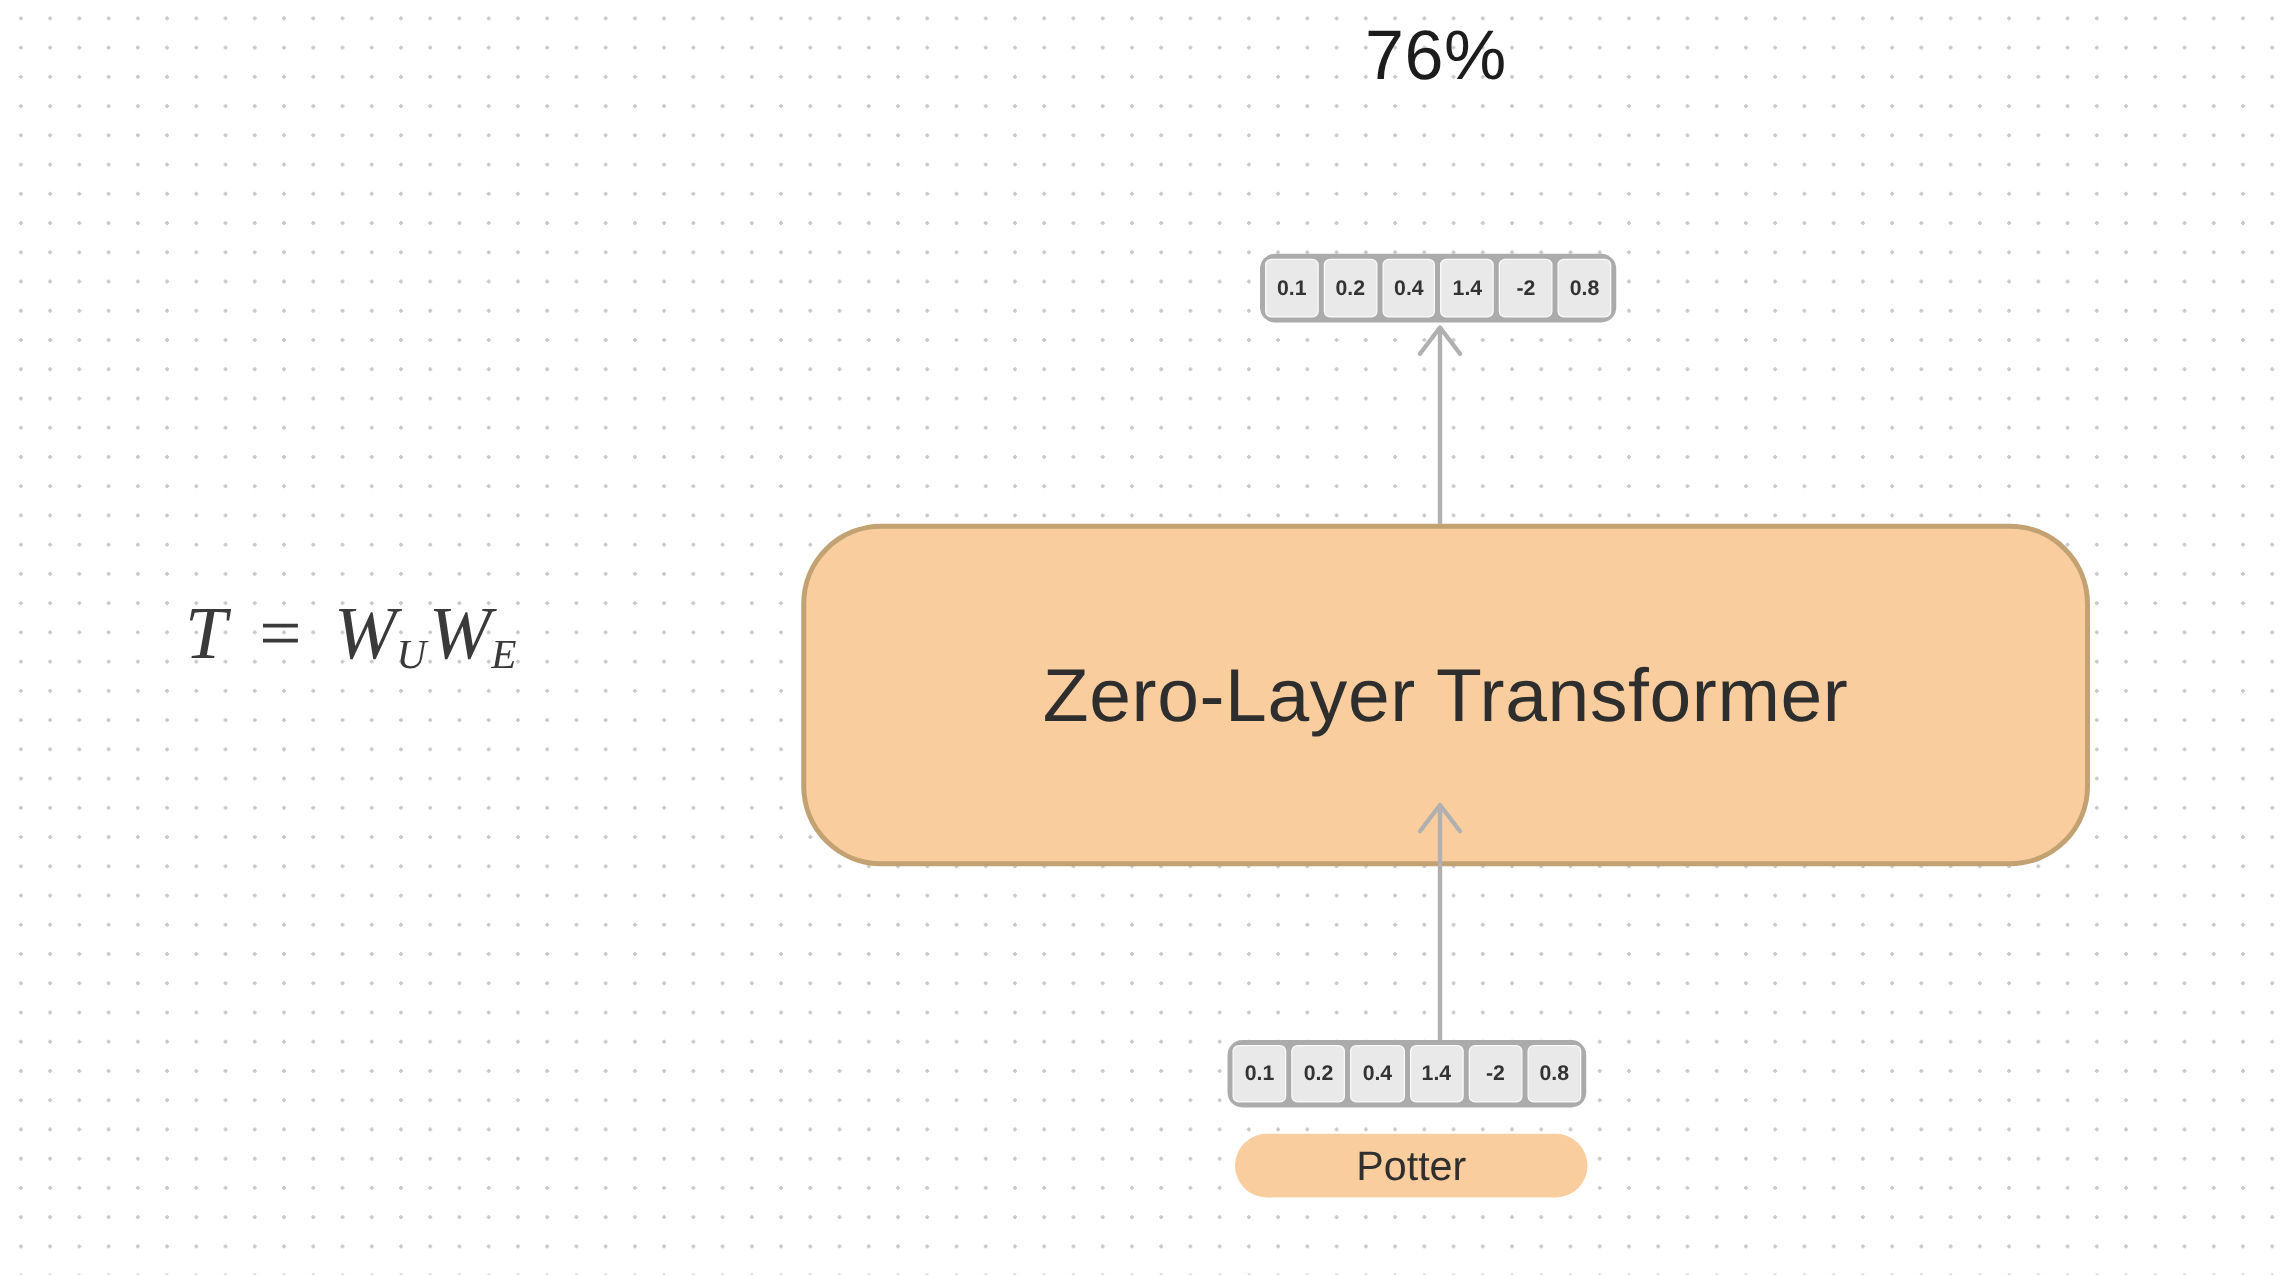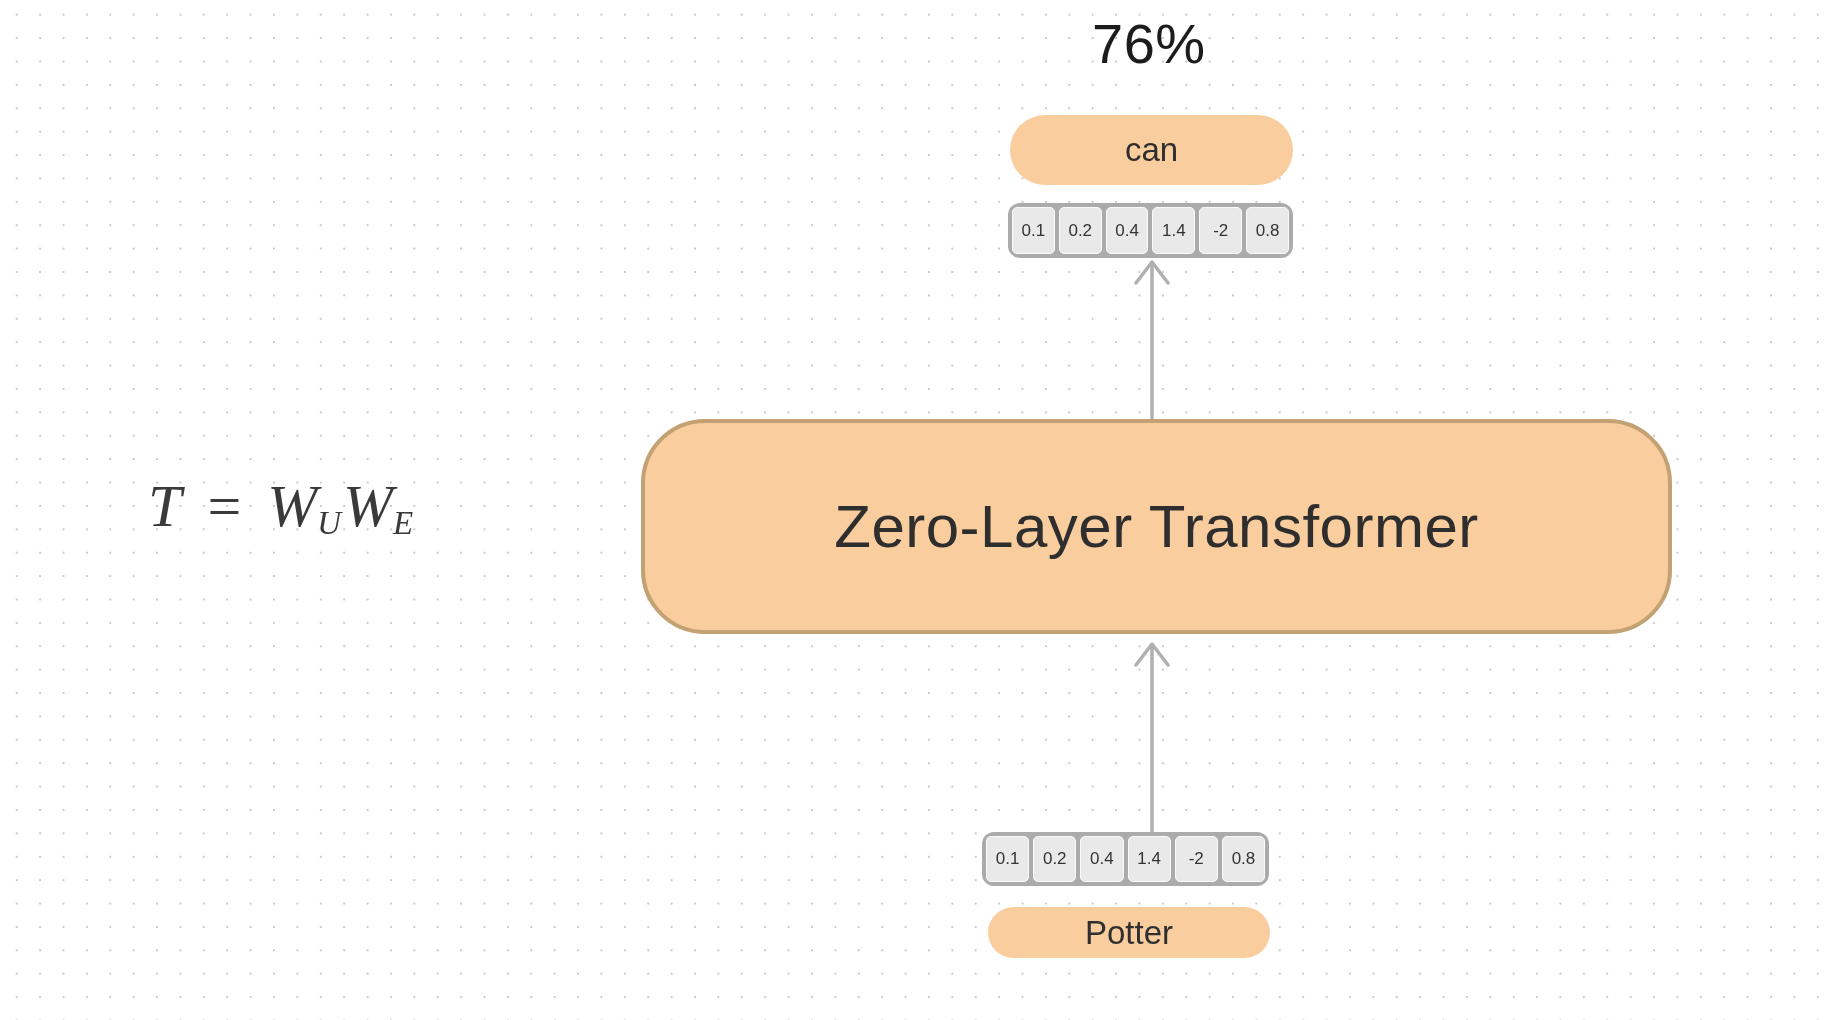--- a/index.html
+++ b/index.html
@@ -43,26 +43,26 @@
     display:flex; gap:4px;
   }
   #vector-output { left:1008px; top:203px; width:285px; height:55px; }
   #vector-input  { left:982px;  top:832px; width:287px; height:54px; }
   .cell {
     flex:1 1 0;
     background:#e9e9e9;
     border:1px solid #fafafa;
     border-radius:5px;
     display:flex; align-items:center; justify-content:center;
-    font-size:17px; font-weight:400; color:#333333;
+    font-size:17px; font-weight:700; color:#333333;
   }
 
   
   #transformer {
-    left:641px; top:419px; width:1031px; height:215px;
+    left:641px; top:419px; width:1031px; height:274px;
     background:#f9cd9e;
     border:4px solid #c2a172;
     border-radius:64px;
     display:flex; align-items:center; justify-content:center;
   }
   #transformer-label {
     font-size:60px; font-weight:500; color:#2e2e2e; letter-spacing:0.5px;
   }
 
   
@@ -84,23 +84,20 @@
 
   svg.connector { overflow:visible; }
 </style>
 </head>
 <body>
 
 <div id="canvas">
 
   <div id="probability" class="abs">76%</div>
 
-  <div id="pill-can" class="pill abs">
-    <span>can</span>
-  </div>
 
   <div id="vector-output" class="vector abs">
     <span class="cell">0.1</span>
     <span class="cell">0.2</span>
     <span class="cell">0.4</span>
     <span class="cell">1.4</span>
     <span class="cell">-2</span>
     <span class="cell">0.8</span>
   </div>
 

